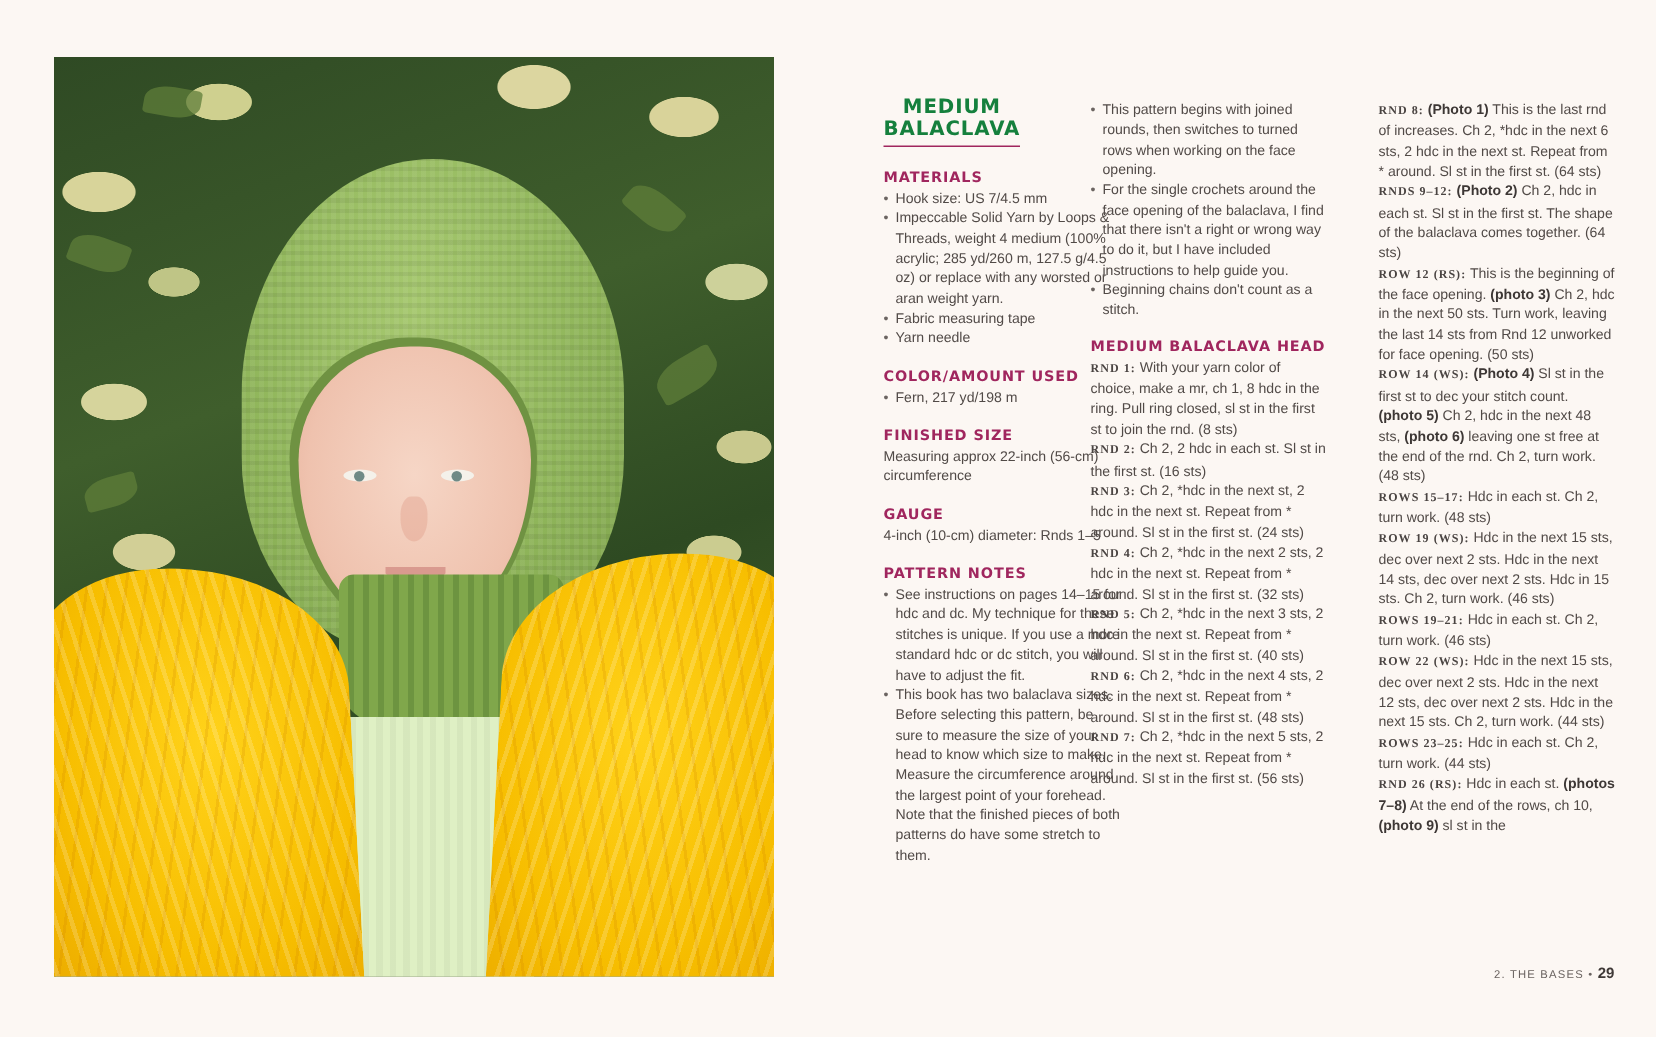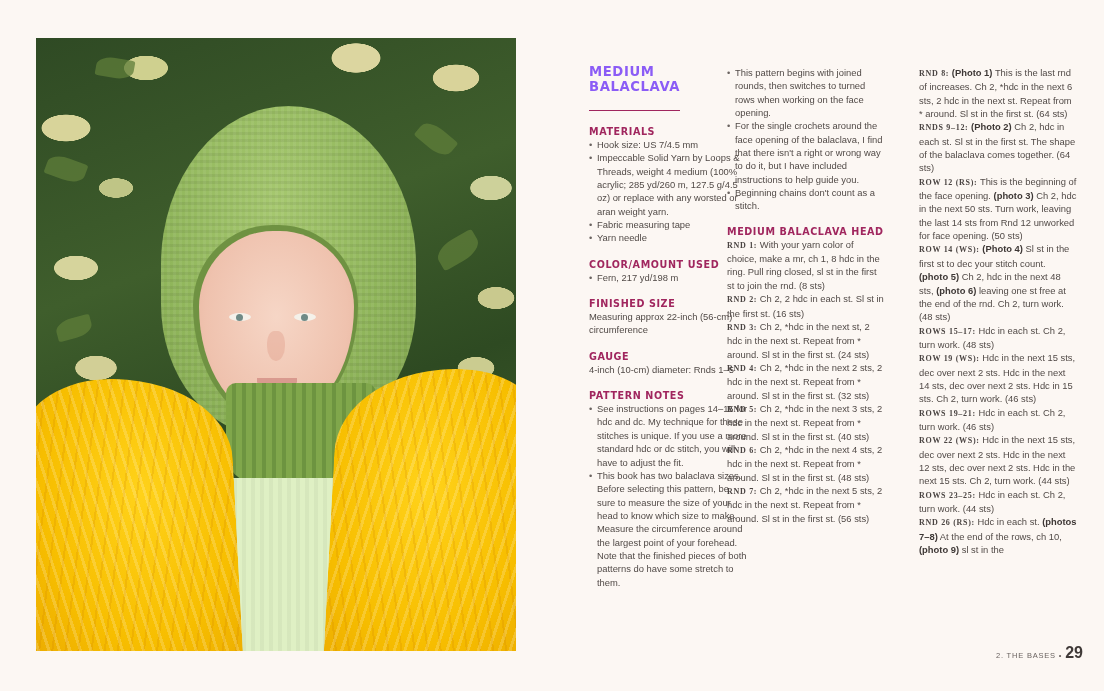--- a/index.html
+++ b/index.html
@@ -83,44 +83,44 @@
   }
 
   
   .col { position: absolute; top: 64px; font-size: 9.4px; line-height: 13.35px; color: #514a47; }
   .col1 { left: 589px; width: 160px; }
   .col2 { left: 727px; width: 158px; top: 66px; }
   .col3 { left: 919px; width: 158px; top: 66px; }
 
   .title {
     font-family: "DejaVu Sans", sans-serif;
-    font-weight: bold; color: #8b5cf6; font-size: 13.2px; line-height: 15px;
+    font-weight: bold; color: #15803d; font-size: 13.2px; line-height: 15px;
     letter-spacing: .6px; display: inline-block;
-    border-bottom: 1.5px solid #a0265e; padding-bottom: 16px; margin-bottom: 14px;
+    border-bottom: 1.5px solid #a0265e; padding-bottom: 3px; margin-bottom: 14px; text-align: center;
   }
   .sec-head {
     font-family: "DejaVu Sans", sans-serif;
     font-weight: bold; color: #a0265e; font-size: 9.6px; letter-spacing: .6px;
     line-height: 13px; margin-top: 0;
   }
   .sec { margin-bottom: 13px; }
   ul { list-style: none; }
   li { position: relative; padding-left: 8px; }
   li::before { content: "•"; position: absolute; left: 0; top: 0; color: #6b6461; }
   .para { }
   .lbl {
     font-family: Liberation Serif, serif; font-weight: bold; font-size: 8px; letter-spacing: .7px;
     color: #4a4442;
   }
   .bold { font-weight: bold; color: #3d3735; }
   .col2 .sec-head { margin-top: 12px; }
   .folio {
     position: absolute; left: 996px; top: 644px; font-size: 7.5px; letter-spacing: .8px; color: #6a6360;
   }
-  .folio .num { font-size: 16px; font-weight: bold; color: #3f3937; letter-spacing: 0; }
+  .folio .num { font-size: 10px; font-weight: bold; color: #3f3937; letter-spacing: 0; }
 </style>
 </head>
 <body>
 
 <div class="photo">
   <div class="leaf" style="left:10px;top:120px;width:40px;height:22px;transform:rotate(20deg)"></div>
   <div class="leaf" style="left:400px;top:200px;width:44px;height:24px;transform:rotate(-30deg)"></div>
   <div class="leaf" style="left:60px;top:20px;width:38px;height:20px;transform:rotate(10deg)"></div>
   <div class="leaf" style="left:380px;top:90px;width:40px;height:22px;transform:rotate(40deg)"></div>
   <div class="leaf" style="left:20px;top:280px;width:36px;height:20px;transform:rotate(-15deg)"></div>

